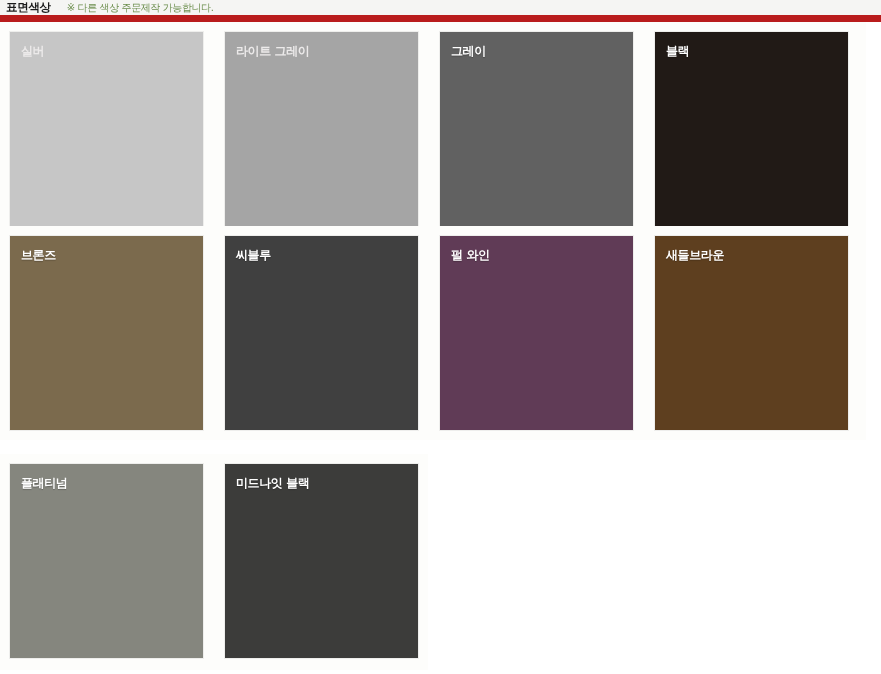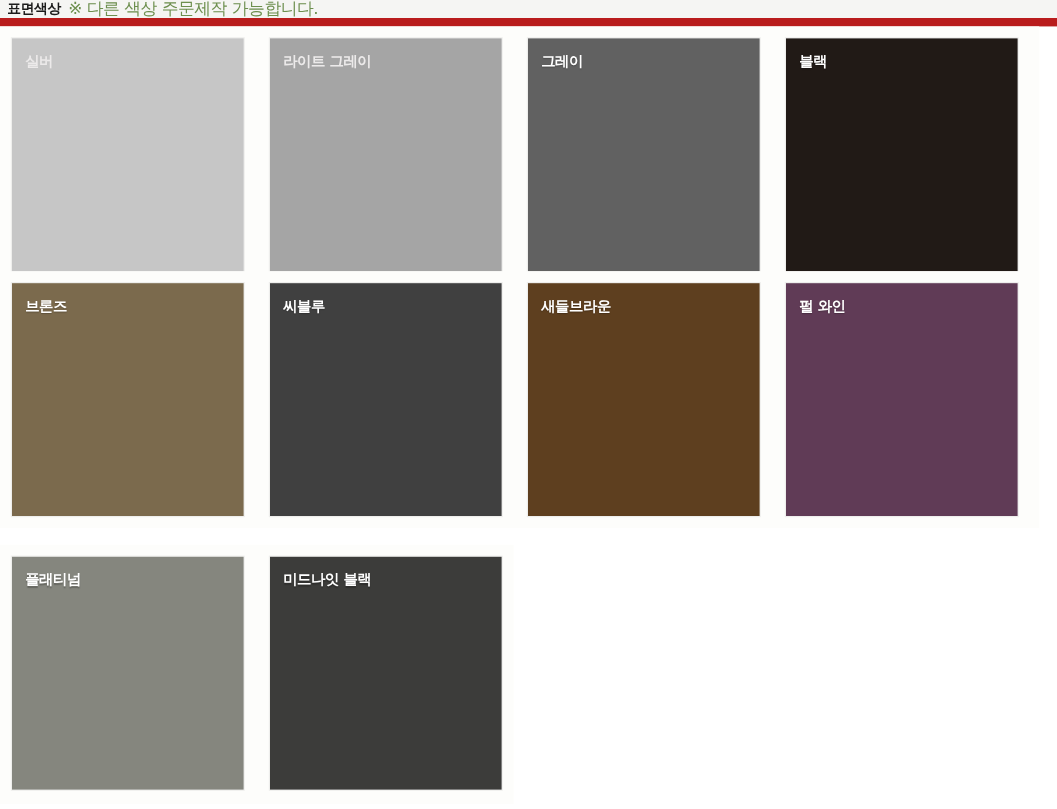--- a/index.html
+++ b/index.html
@@ -37,24 +37,24 @@
     padding-left: 6px;
   }
   .header-title {
     font-size: 11.5px;
     font-weight: bold;
     color: #1c1c1c;
     letter-spacing: -0.3px;
     line-height: 1;
   }
   .header-note {
-    font-size: 14px;
+    font-size: 10px;
     font-weight: normal;
     color: #6d8f4e;
-    margin-left: 6px;
+    margin-left: 16px;
     letter-spacing: -0.4px;
     line-height: 1;
     white-space: nowrap;
   }
 
   
   .panel {
     position: absolute;
     background: #fdfdfb;
     box-sizing: border-box;
@@ -138,25 +138,25 @@
   </div>
 
   <div class="panel panel-row2">
     <div class="swatch-row">
         <div class="swatch" style="background: rgb(123, 106, 77);">
           <span class="swatch-label">브론즈</span>
         </div>
         <div class="swatch" style="background: #404040;">
           <span class="swatch-label">씨블루</span>
         </div>
+        <div class="swatch" style="background: rgb(96, 59, 86);">
+          <span class="swatch-label">펄 와인</span>
+        </div>
         <div class="swatch" style="background: rgb(94, 63, 31);">
           <span class="swatch-label">새들브라운</span>
-        </div>
-        <div class="swatch" style="background: rgb(96, 59, 86);">
-          <span class="swatch-label">펄 와인</span>
         </div>
       </div>
   </div>
 
   <div class="panel panel-row3">
     <div class="swatch-row">
         <div class="swatch" style="background: rgb(133, 134, 126);">
           <span class="swatch-label">플래티넘</span>
         </div>
         <div class="swatch" style="background: rgb(60, 60, 58);">

